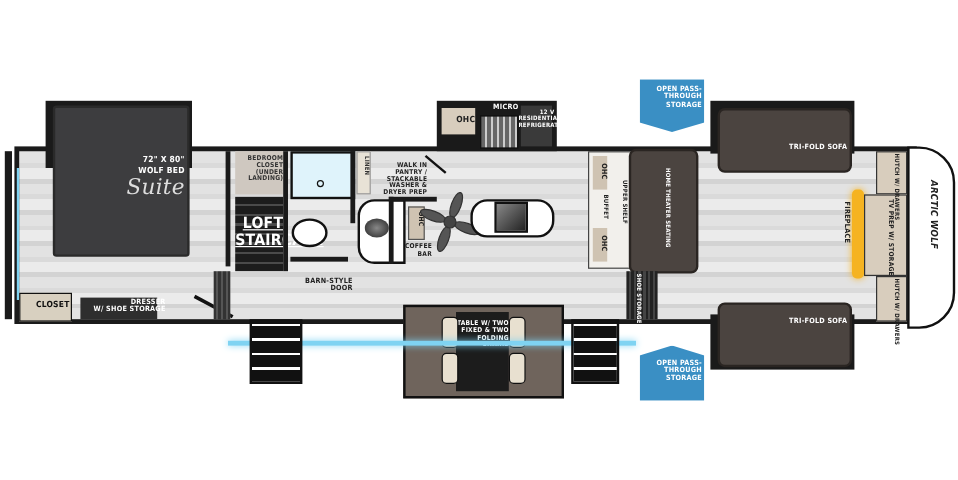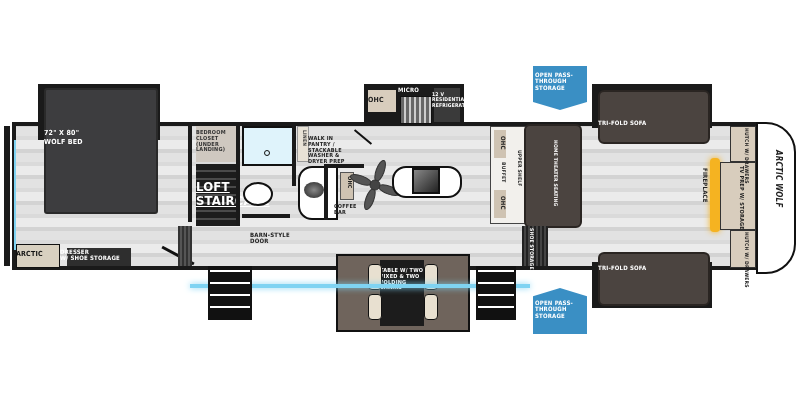--- a/index.html
+++ b/index.html
@@ -1,18 +1,18 @@
 <!DOCTYPE html>
 <html><head>
 <meta charset="utf-8">
 <style>
   body{margin:0;background:#fff;font-family:"Liberation Sans",sans-serif;}
   .stage{position:relative;width:798px;height:400px;overflow:hidden;background:#fff;}
   .abs{position:absolute;}
-  .lbl{position:absolute;font-family:"DejaVu Sans Condensed","Liberation Sans",sans-serif;font-weight:bold;text-align:left;line-height:1.05;letter-spacing:0.2px;}
+  .lbl{position:absolute;font-family:"DejaVu Sans Condensed","Liberation Sans",sans-serif;font-weight:bold;text-align:right;line-height:1.05;letter-spacing:0.2px;}
   .floor{background:repeating-linear-gradient(0deg,#e2e2e2 0 9px,#d3d3d3 9px 13px,#ebebeb 13px 22px,#dadada 22px 26px);}
   .wall{background:#1a1a1a;}
   .vert{writing-mode:vertical-rl;}
   .sofa{background:#4b4440;border:2px solid #2a2522;border-radius:6px;}
   .callout{background:#3a8fc4;color:#fff;}
 </style>
 </head>
 <body>
 
 <div class="stage">
@@ -20,23 +20,24 @@
   <div class="abs wall" style="left:12px;top:122px;width:752px;height:148px;"></div>
   <div class="abs floor" style="left:16px;top:126px;width:740px;height:140px;"></div>
 
   <div class="abs wall" style="left:4px;top:126px;width:6px;height:140px;"></div>
   <div class="abs" style="left:14px;top:140px;width:2px;height:110px;background:#7fd3f2;"></div>
 
   <div class="abs wall" style="left:38px;top:84px;width:122px;height:56px;"></div>
   <div class="abs" style="left:44px;top:88px;width:110px;height:122px;background:#3d3d3f;border-radius:3px;border:2px solid #2a2a2a;"></div>
   <div class="lbl" style="left:44px;top:130px;width:110px;font-size:7px;color:#fff;">72" X 80"</div>
   <div class="lbl" style="left:44px;top:139px;width:110px;font-size:7px;color:#fff;">WOLF BED</div>
+  <div class="lbl" style="left:44px;top:148px;width:110px;font-size:18px;color:#ddd;font-family:'DejaVu Serif',serif;font-style:italic;font-weight:normal;">Suite</div>
 
   <div class="abs" style="left:16px;top:244px;width:42px;height:22px;background:#d8d0c0;border:1px solid #111;"></div>
-  <div class="lbl" style="left:16px;top:251px;width:42px;font-size:7px;color:#111;">ARCTIC</div>
+  <div class="lbl" style="left:16px;top:251px;width:42px;font-size:7px;color:#111;">CLOSET</div>
   <div class="abs" style="left:67px;top:248px;width:64px;height:18px;background:#2e2e2e;"></div>
   <div class="lbl" style="left:60px;top:249px;width:78px;font-size:6px;color:#fff;white-space:pre-line;">DRESSER
 W/ SHOE STORAGE</div>
 
   <div class="abs wall" style="left:188px;top:126px;width:4px;height:96px;"></div>
   <div class="abs" style="left:160px;top:254px;width:36px;height:3px;background:#111;transform:rotate(28deg);"></div>
   <div class="abs" style="left:178px;top:226px;width:14px;height:40px;background:repeating-linear-gradient(90deg,#333 0 2px,#555 2px 4px);"></div>
 
   <div class="abs" style="left:196px;top:126px;width:40px;height:36px;background:#cfc8c0;"></div>
   <div class="lbl" style="left:196px;top:130px;width:40px;font-size:5.5px;color:#333;">BEDROOM CLOSET (UNDER LANDING)</div>

